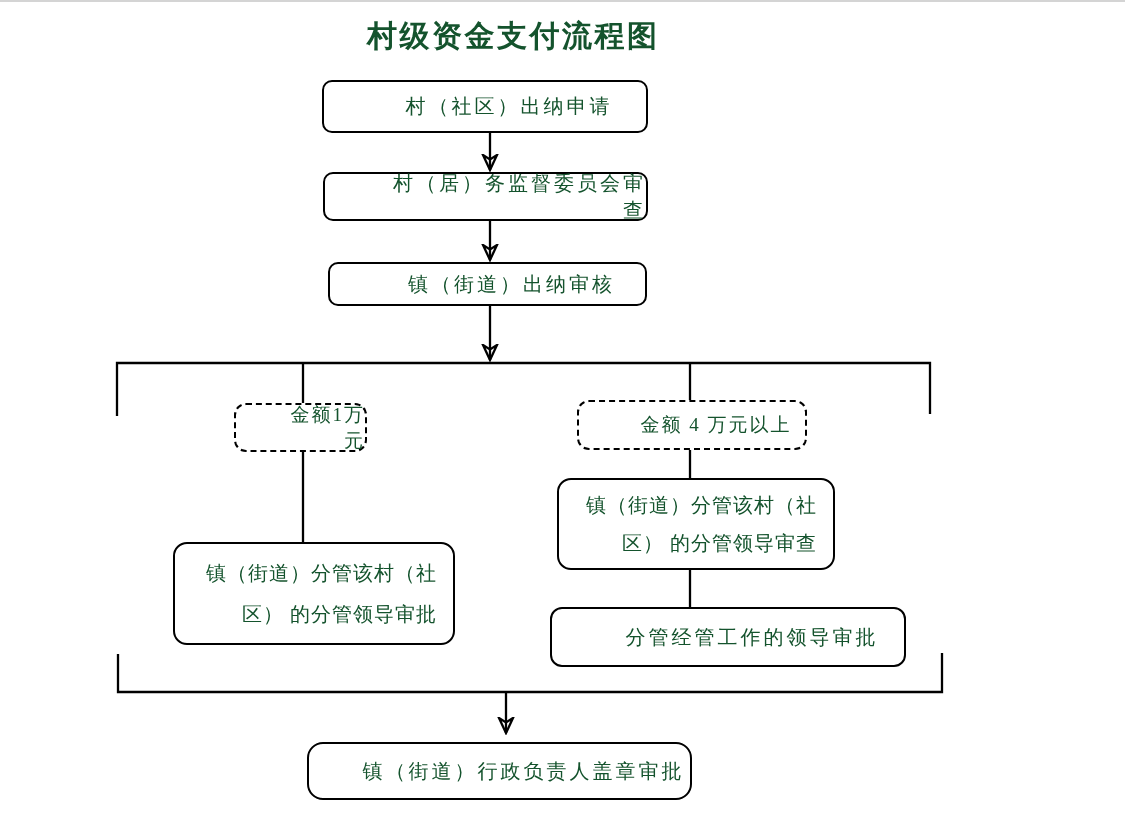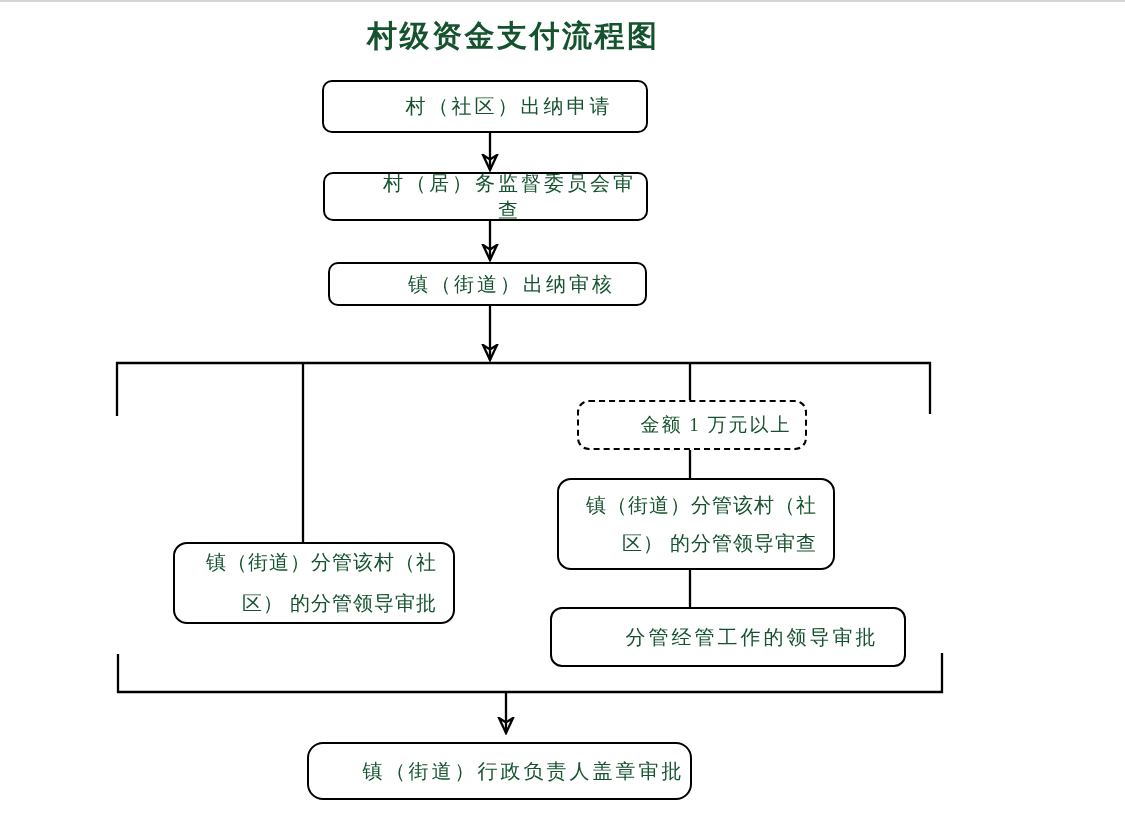--- a/index.html
+++ b/index.html
@@ -39,21 +39,21 @@
   }
   .node {
     position: absolute;
     box-sizing: border-box;
     background: #ffffff;
     border: 2px solid #000000;
     border-radius: 10px;
     display: flex;
     align-items: center;
     justify-content: center;
-    text-align: center;
+    text-align: right;
     font-size: 20px;
     letter-spacing: 3px;
     line-height: 1.35;
     padding-left: 48px;
   }
   .node.dashed {
     border: 2px dashed #000000;
     border-radius: 12px;
     font-size: 19px;
     letter-spacing: 2px;
@@ -64,21 +64,21 @@
     text-align: right;
     padding: 0 16px;
     letter-spacing: 1px;
   }
   
   .n-apply          { left: 322px; top: 80px;  width: 326px; height: 53px; }
   .n-committee      { left: 323px; top: 172px; width: 325px; height: 49px; }
   .n-town-audit     { left: 328px; top: 262px; width: 319px; height: 44px; }
   .n-cond-left      { left: 234px; top: 403px; width: 133px; height: 49px; }
   .n-cond-right     { left: 577px; top: 400px; width: 230px; height: 50px; }
-  .n-left-approve   { left: 173px; top: 542px; width: 282px; height: 82px; line-height: 41px; }
+  .n-left-approve   { left: 173px; top: 542px; width: 282px; height: 103px; line-height: 41px; }
   .n-right-review   { left: 557px; top: 478px; width: 278px; height: 92px;  line-height: 38px; }
   .n-right-mgmt     { left: 550px; top: 607px; width: 356px; height: 60px; border-radius: 12px; }
   .n-final          { left: 307px; top: 742px; width: 385px; height: 58px; border-radius: 16px; }
 </style>
 </head>
 <body>
 
 <div class="canvas">
 
   <div class="top-edge"></div>
@@ -112,23 +112,26 @@
   </div>
 
   <div class="node n-town-audit">
     <span>镇（街道）出纳审核</span>
   </div>
 
   <div class="node n-committee">
     <span>村（居）务监督委员会审查</span>
   </div>
 
+  <div class="node dashed n-cond-left">
+    <span>金额1万元</span>
+  </div>
 
   <div class="node dashed n-cond-right">
-    <span>金额 1 万元以上</span>
+    <span>金额 4 万元以上</span>
   </div>
 
   <div class="node multiline n-left-approve">
     <span>镇（街道）分管该村（社区） 的分管领导审批</span>
   </div>
 
   <div class="node multiline n-right-review">
     <span>镇（街道）分管该村（社区） 的分管领导审查</span>
   </div>
 

